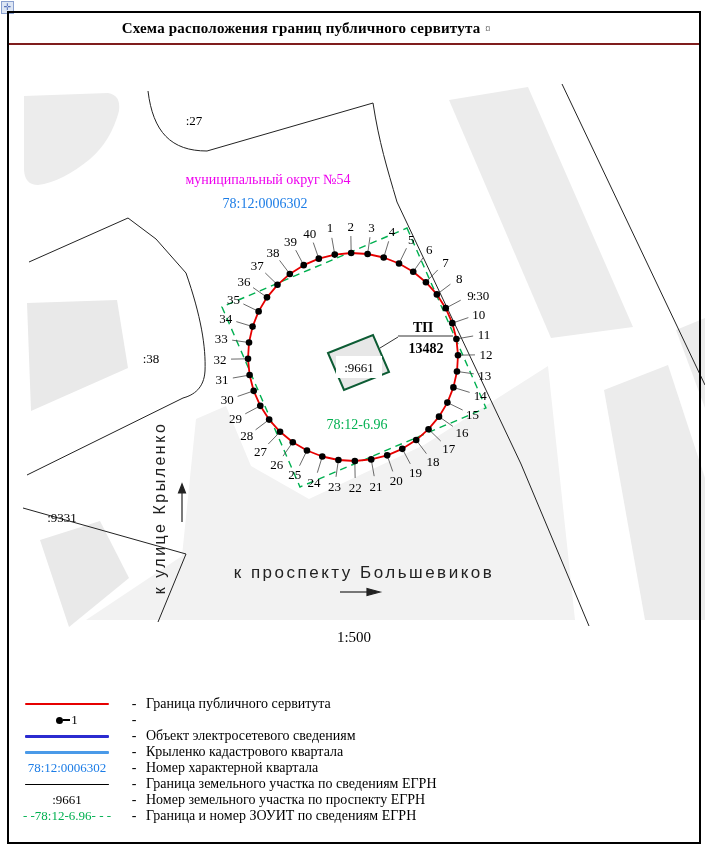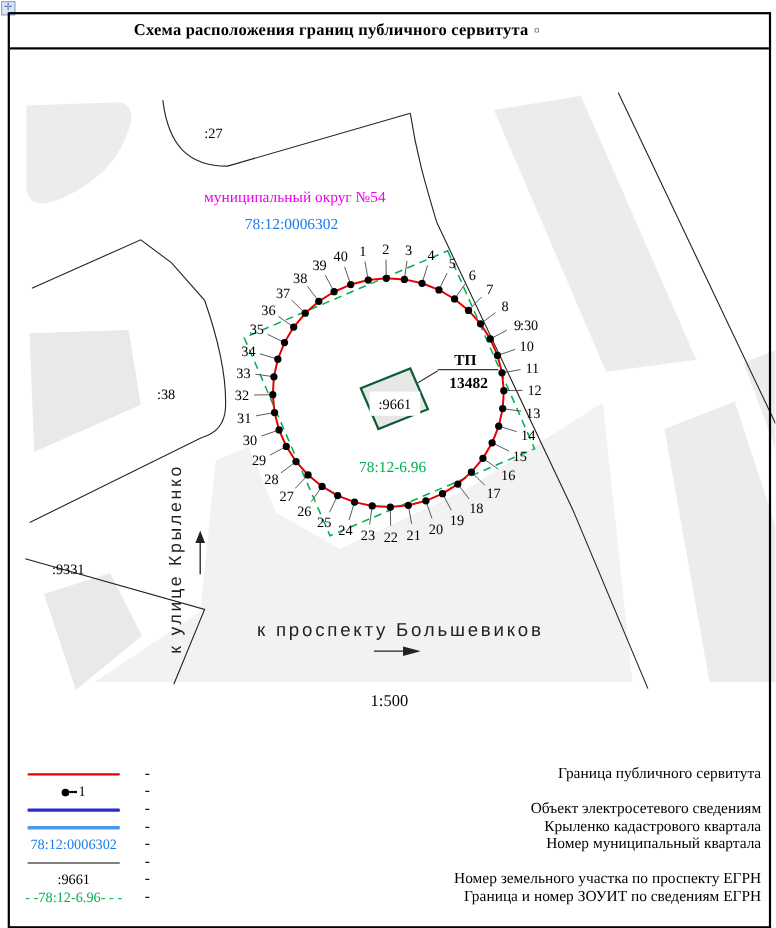--- a/index.html
+++ b/index.html
@@ -2,35 +2,35 @@
 <html><head>
 <meta charset="utf-8">
 <style>
   html,body{margin:0;padding:0;}
   body{width:705px;height:844px;background:#ffffff;position:relative;overflow:hidden;
        font-family:"Liberation Serif",serif;}
   .move-handle{position:absolute;left:1px;top:1px;width:11px;height:11px;background:#dde6f4;
        border:1px solid #8aa0cf;display:flex;align-items:center;justify-content:center;
        font-size:9px;line-height:9px;color:#5570b8;font-family:"DejaVu Sans",sans-serif;}
   .doc-frame{position:absolute;left:7px;top:11px;width:690px;height:829px;border:2px solid #000;}
-  .title-row{height:30px;border-bottom:2px solid #000000;display:flex;align-items:center;
+  .title-row{height:30px;border-bottom:2px solid #7f1d1d;display:flex;align-items:center;
        justify-content:center;padding-right:96px;}
   .title{font-weight:bold;font-size:15px;color:#000;letter-spacing:.2px;}
   .cell-mark{font-size:10px;color:#333;margin-left:5px;}
   svg.map{position:absolute;left:0;top:0;width:705px;height:844px;}
   .mtxt{font-family:"Liberation Serif",serif;}
   .draft{font-family:"Liberation Sans",sans-serif;letter-spacing:2.5px;fill:#222;}
   
   .legend{position:absolute;left:12px;top:696px;width:680px;}
   .lrow{display:flex;align-items:center;height:16px;font-size:14px;color:#000;}
   .lsym{width:110px;position:relative;text-align:center;font-size:13px;height:16px;
         display:flex;align-items:center;justify-content:center;}
   .lline{width:84px;border-radius:1px;}
   .lsep{width:24px;text-align:center;font-size:14px;}
-  .llab{flex:1;white-space:nowrap;text-align:right;}
+  .llab{flex:1;white-space:nowrap;}
   .ldot{width:7px;height:7px;border-radius:50%;background:#000;display:inline-block;}
   .ldash{width:7px;height:1.5px;background:#000;display:inline-block;margin:0 1px 0 0;}
   .lnum{font-size:13px;}
 </style>
 </head>
 <body>
 
 <div class="move-handle">✛</div>
 
 <svg class="map" viewBox="0 0 705 844">
@@ -245,27 +245,28 @@
         <div class="lline" style="background: rgb(74, 154, 232); height: 3px;"></div>
       </div>
       <div class="lsep">-</div>
       <div class="llab">Крыленко кадастрового квартала</div>
     </div>
     <div class="lrow">
       <div class="lsym">
         <span style="color: rgb(27, 124, 230);">78:12:0006302</span>
       </div>
       <div class="lsep">-</div>
-      <div class="llab">Номер муниципальный квартала</div>
+      <div class="llab">Номер характерной квартала</div>
     </div>
     <div class="lrow">
       <div class="lsym">
         <div class="lline" style="background: rgb(0, 0, 0); height: 1px;"></div>
       </div>
       <div class="lsep">-</div>
+      <div class="llab">Граница земельного участка по сведениям ЕГРН</div>
     </div>
     <div class="lrow">
       <div class="lsym">
         <span style="color: rgb(0, 0, 0);">:9661</span>
       </div>
       <div class="lsep">-</div>
       <div class="llab">Номер земельного участка по проспекту ЕГРН</div>
     </div>
     <div class="lrow">
       <div class="lsym">

